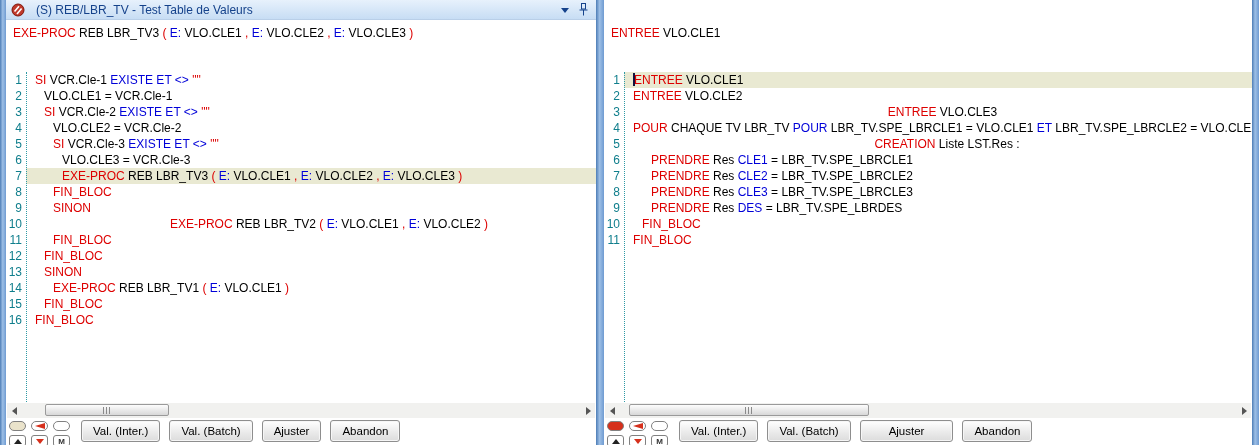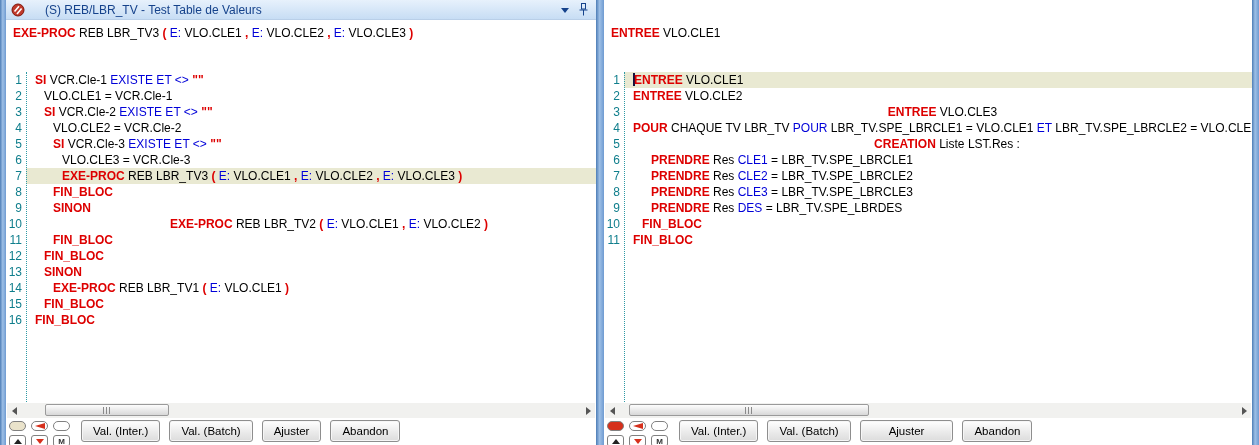--- a/index.html
+++ b/index.html
@@ -13,35 +13,35 @@
   .panel{position:absolute;top:0;height:445px;background:#fff;}
   #left-panel{left:6px;width:590px;}
   #right-panel{left:604px;width:648px;}
 
   .titlebar{position:absolute;top:0;left:0;right:0;height:20px;display:flex;align-items:center;
             padding:0 5px;box-sizing:border-box;font-size:12px;white-space:nowrap;}
   .titlebar.blue{background:linear-gradient(var(--left-title-bg-top),var(--left-title-bg-bottom));
                  border-bottom:1px solid #b9cfe8;color:var(--left-title-text);}
   .titlebar.orange{background:linear-gradient(var(--right-title-bg-top),var(--right-title-bg-bottom));
                  border-top:1px solid #cf9344;border-bottom:1px solid #d9941f;color:var(--right-title-text);}
-  .title-text{margin-left:20px;flex:1;overflow:hidden;}
+  .title-text{margin-left:11px;flex:1;overflow:hidden;}
   .tb-icons{display:flex;gap:10px;align-items:center;margin-right:3px;}
   .chev{width:0;height:0;border-left:4px solid transparent;border-right:4px solid transparent;
         border-top:5px solid currentColor;margin-top:2px;}
 
   .header-line{position:absolute;top:25px;left:0;right:0;height:16px;line-height:16px;
                font-size:12px;padding-left:7px;white-space:pre;overflow:hidden;}
 
   .code-area{position:absolute;top:72px;left:0;right:0;bottom:43px;overflow:hidden;}
   .gutter-line{position:absolute;left:20px;top:0;bottom:0;width:0;border-left:1px dotted var(--gutter-dotted-teal);z-index:3;}
   .code-line{display:flex;height:16px;line-height:16px;font-size:12px;white-space:pre;}
   .ln{width:20px;flex:none;text-align:right;padding-right:4px;box-sizing:border-box;color:var(--line-number-teal);}
   .lt{flex:1;color:var(--text-black);}
   .lt.hl{background:var(--current-line-highlight);}
-  .k{color:var(--keyword-red);font-weight:bold;}
+  .k{color:var(--keyword-red);}
   .b{color:var(--identifier-blue);}
   .p{color:var(--text-black);}
   .caret{display:inline-block;width:2px;height:13px;background:#121240;vertical-align:-2px;margin-right:-1px;}
 
   .hscroll{position:absolute;left:1px;right:1px;bottom:27px;height:15px;background:#f1f1ef;}
   .sb-arrow{position:absolute;top:0;bottom:0;width:14px;display:flex;align-items:center;justify-content:center;}
   .sb-arrow.left{left:0;} .sb-arrow.right{right:0;}
   .tri-l{width:0;height:0;border-top:4px solid transparent;border-bottom:4px solid transparent;border-right:5px solid #555;}
   .tri-r{width:0;height:0;border-top:4px solid transparent;border-bottom:4px solid transparent;border-left:5px solid #555;}
   .sb-thumb{position:absolute;top:1px;height:12px;border:1px solid #9a9a9a;border-radius:2px;box-sizing:border-box;

